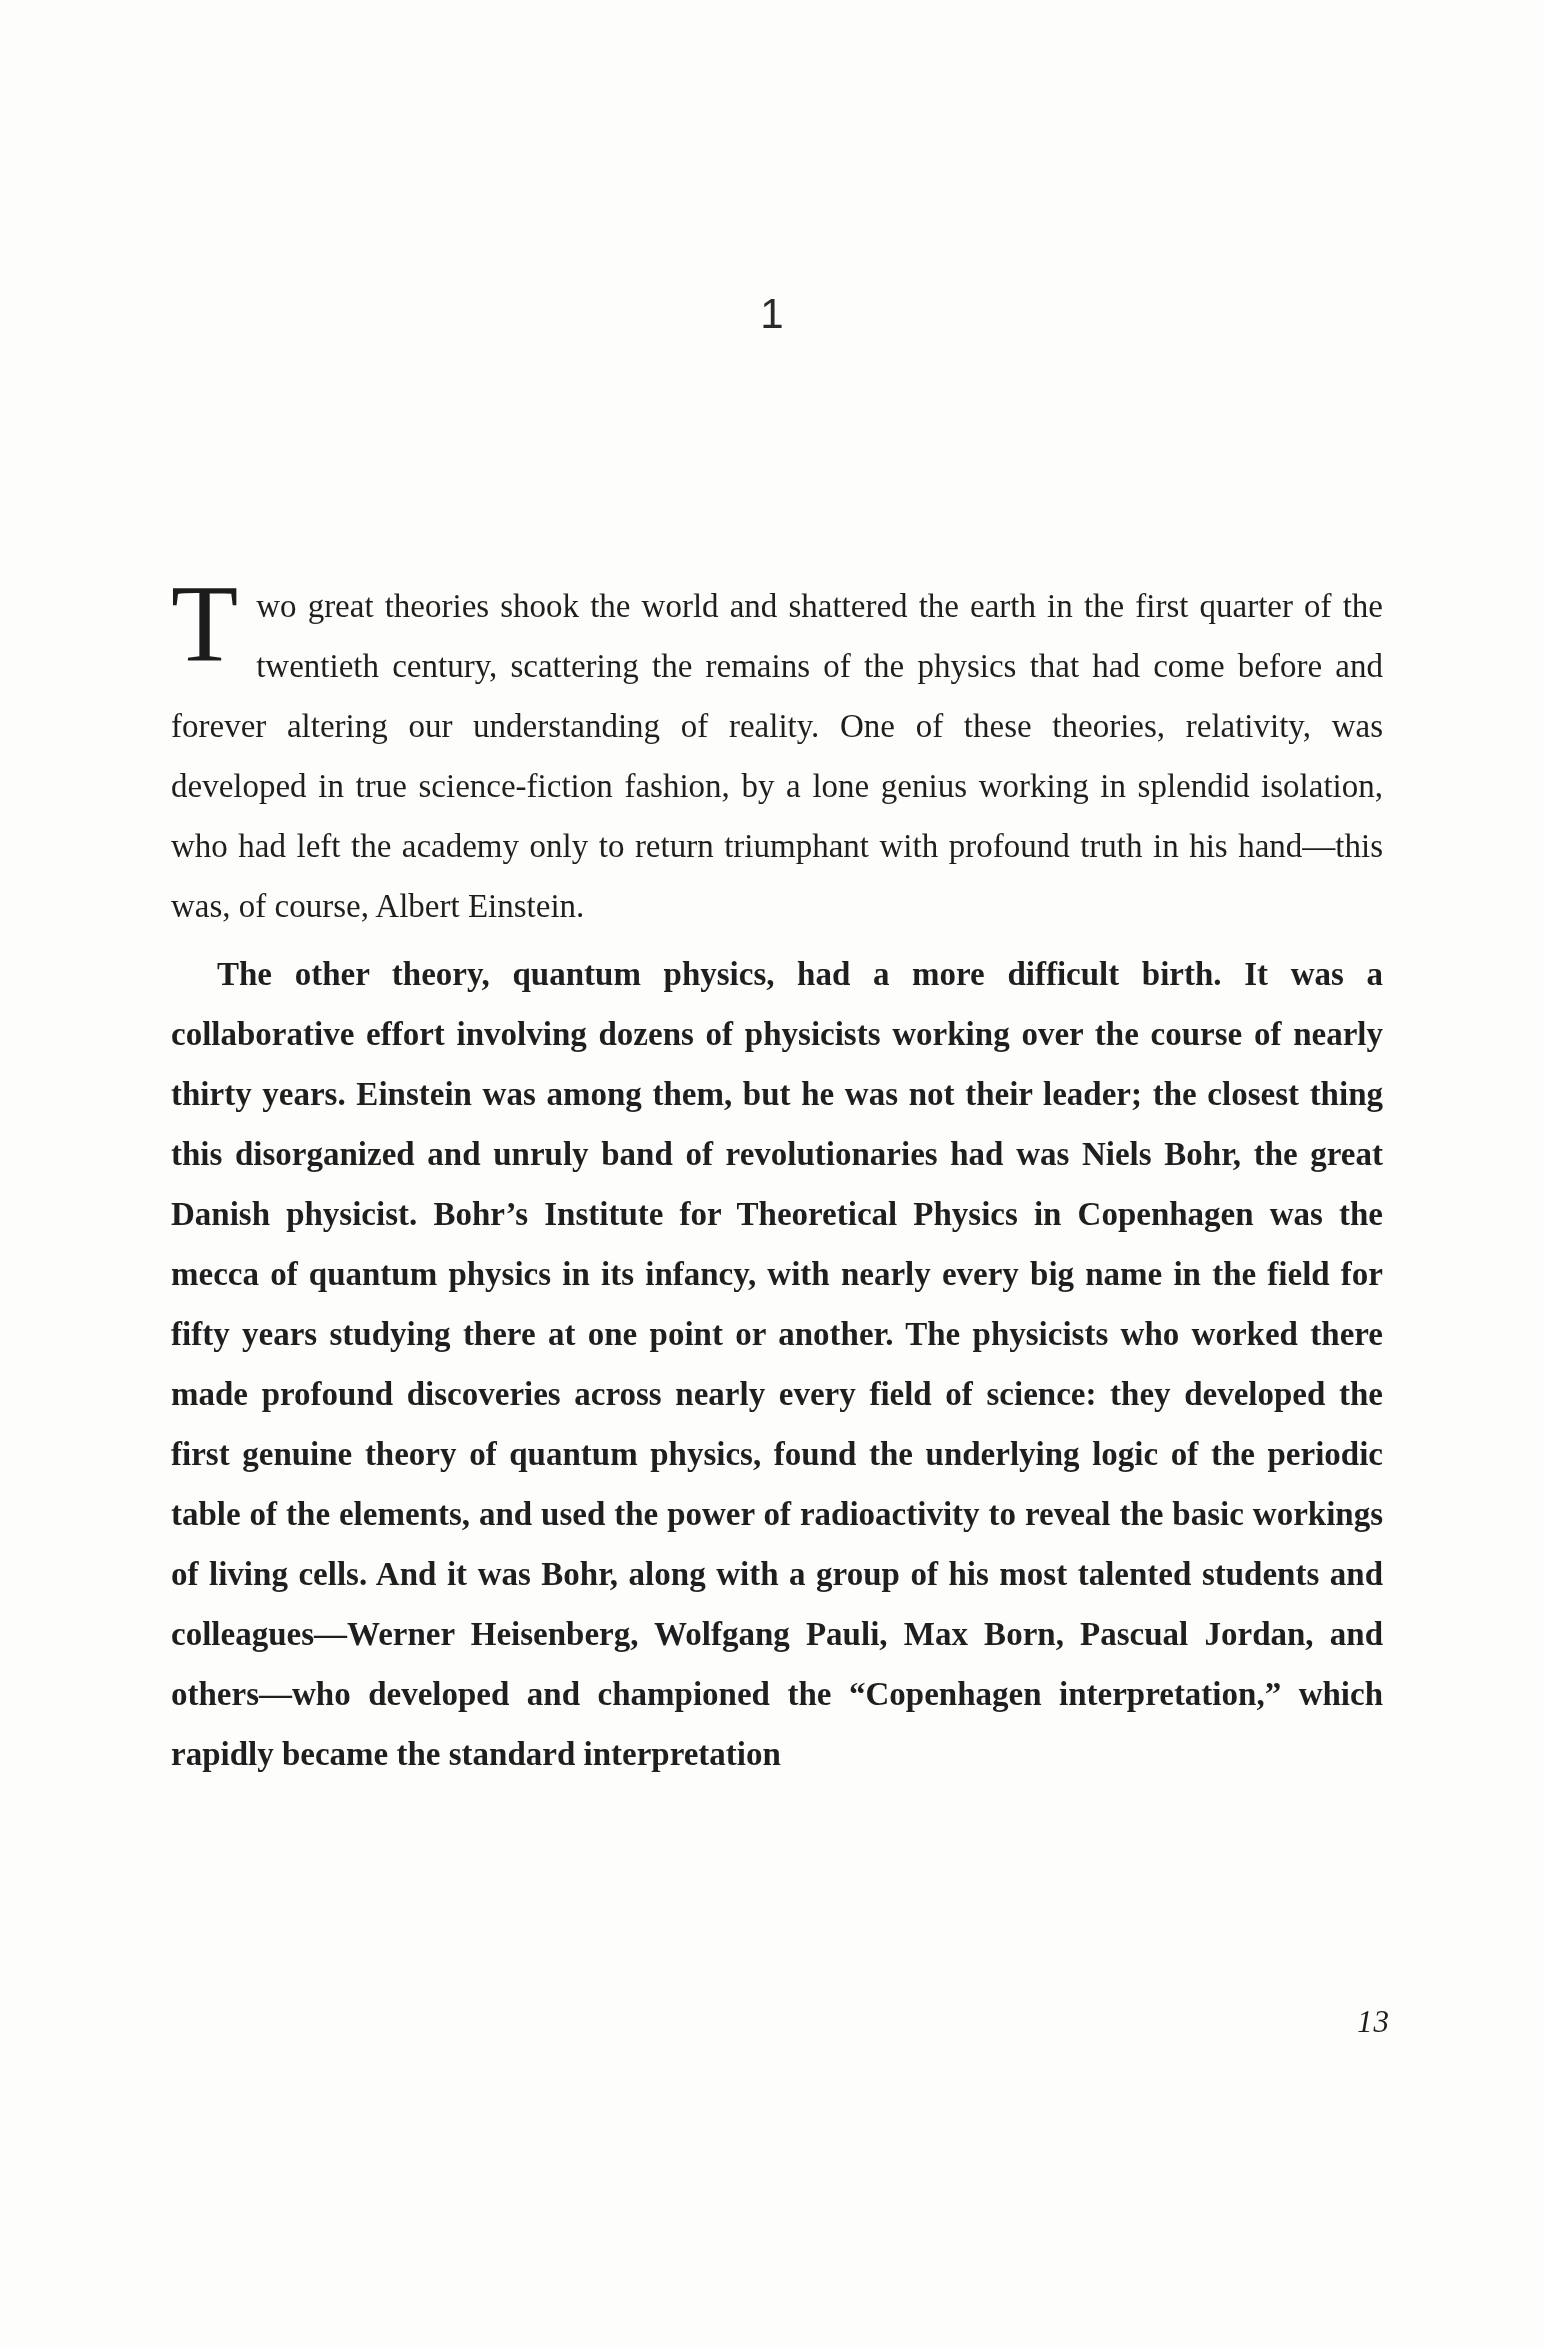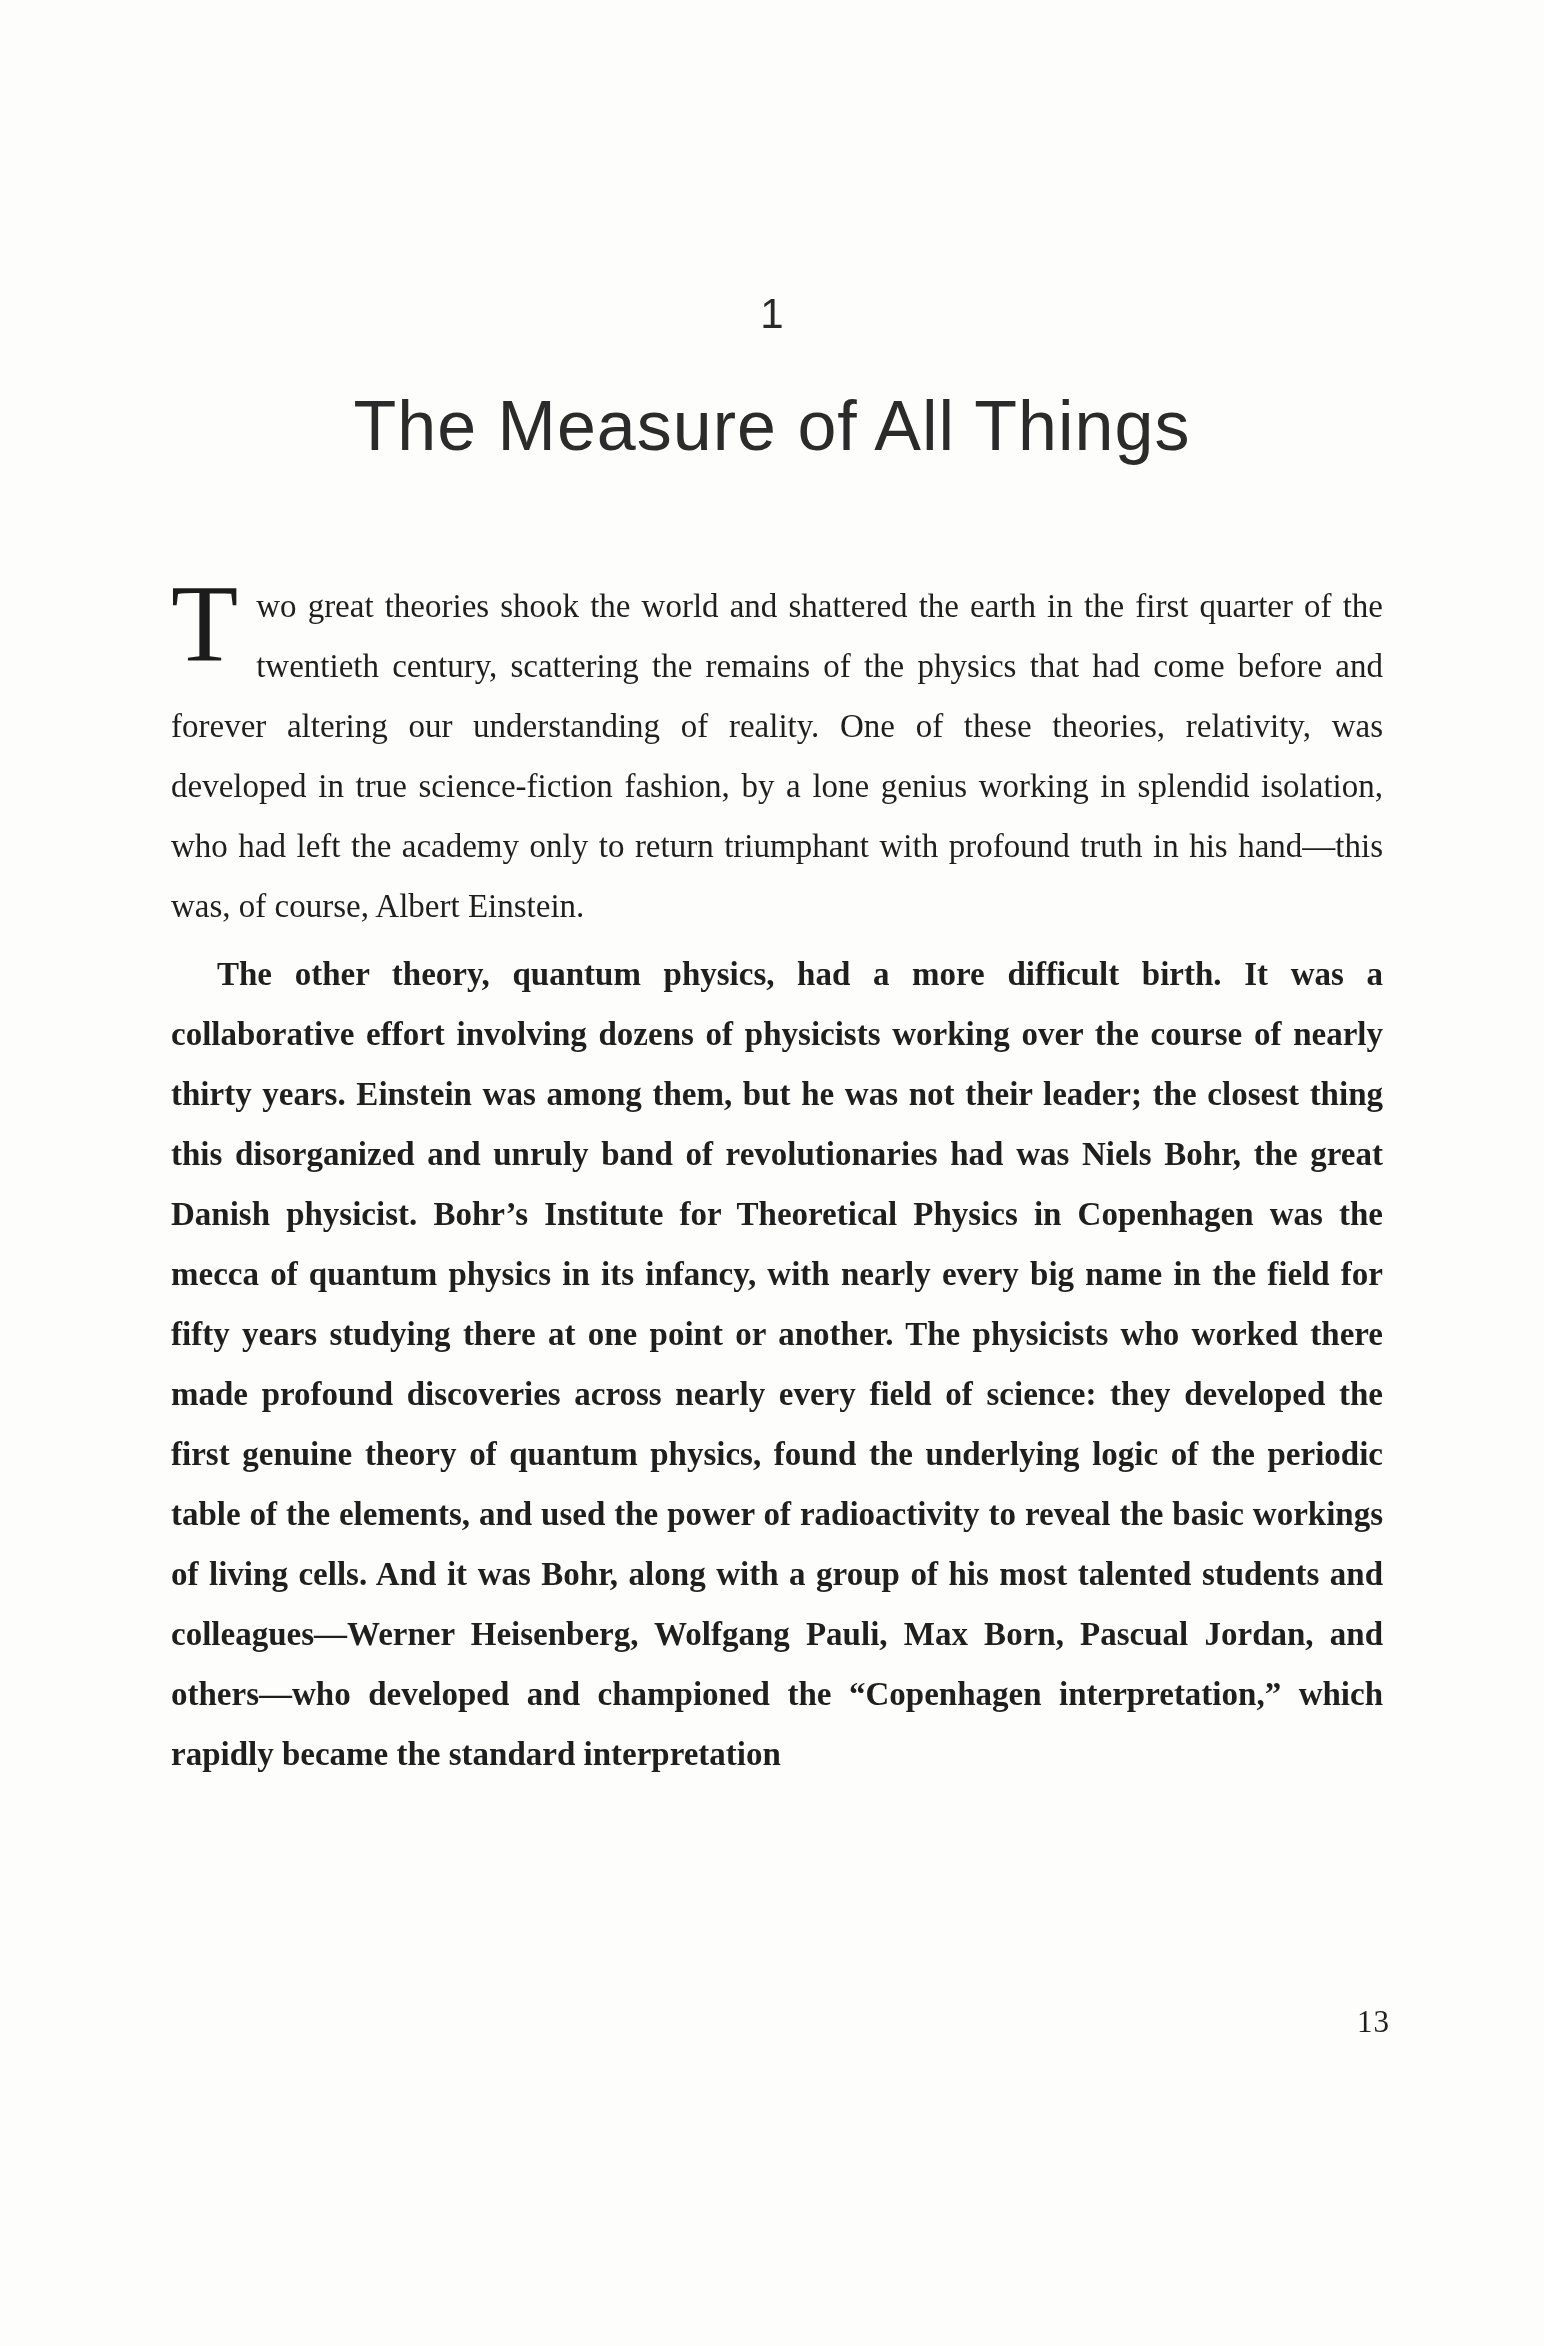--- a/index.html
+++ b/index.html
@@ -66,30 +66,30 @@
     font-weight: bold;
   }
   .page-number {
     position: absolute;
     top: 2004px;
     right: 154px;
     font-family: "Liberation Serif", serif;
     font-size: 31px;
     letter-spacing: 1px;
     color: #1f1f1f;
+    font-style: italic;
   }
 </style>
 </head>
 <body>
 
 <div class="page">
 
   <div class="chapter-number">1</div>
 
-  <h1 class="chapter-title">The Measure of All Things</h1>
 
   <div class="body-block">
     <p class="para para-first">Two great theories shook the world and shattered the earth in the first quarter of the twentieth century, scattering the remains of the physics that had come before and forever altering our understanding of reality. One of these theories, relativity, was developed in true science-fiction fashion, by a lone genius working in splendid isolation, who had left the academy only to return triumphant with profound truth in his hand—this was, of course, Albert Einstein.</p>
     <p class="para para-indent">The other theory, quantum physics, had a more difficult birth. It was a collaborative effort involving dozens of physicists working over the course of nearly thirty years. Einstein was among them, but he was not their leader; the closest thing this disorganized and unruly band of revolutionaries had was Niels Bohr, the great Danish physicist. Bohr’s Institute for Theoretical Physics in Copenhagen was the mecca of quantum physics in its infancy, with nearly every big name in the field for fifty years studying there at one point or another. The physicists who worked there made profound discoveries across nearly every field of science: they developed the first genuine theory of quantum physics, found the underlying logic of the periodic table of the elements, and used the power of radioactivity to reveal the basic workings of living cells. And it was Bohr, along with a group of his most talented students and colleagues—Werner Heisenberg, Wolfgang Pauli, Max Born, Pascual Jordan, and others—who developed and championed the “Copenhagen interpretation,” which rapidly became the standard interpretation</p>
   </div>
 
   <div class="page-number">13</div>
 
 </div>
 

